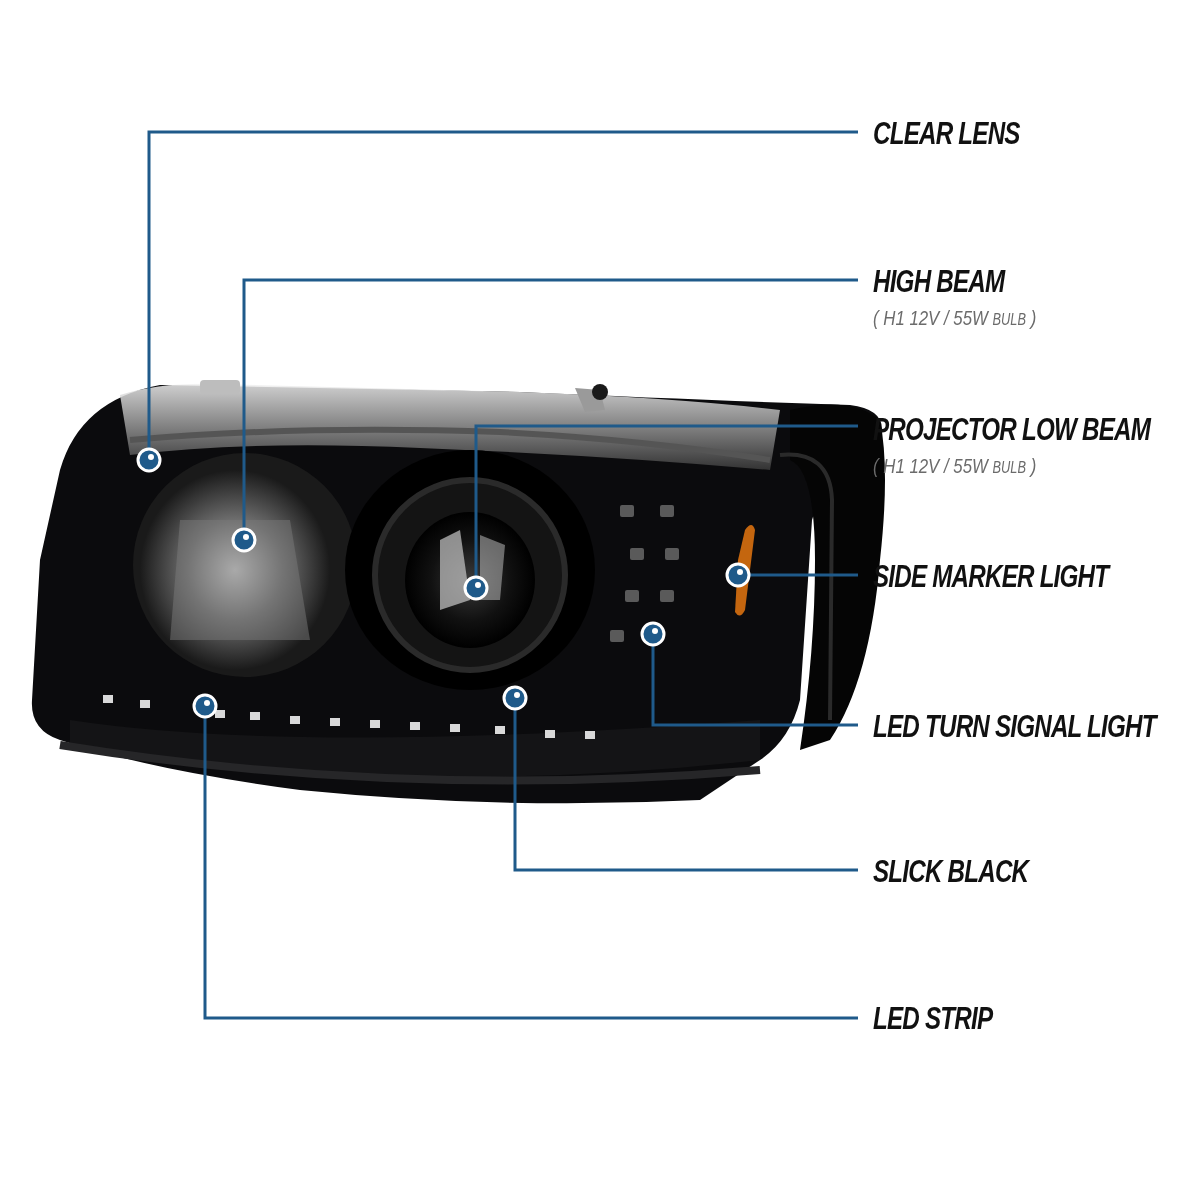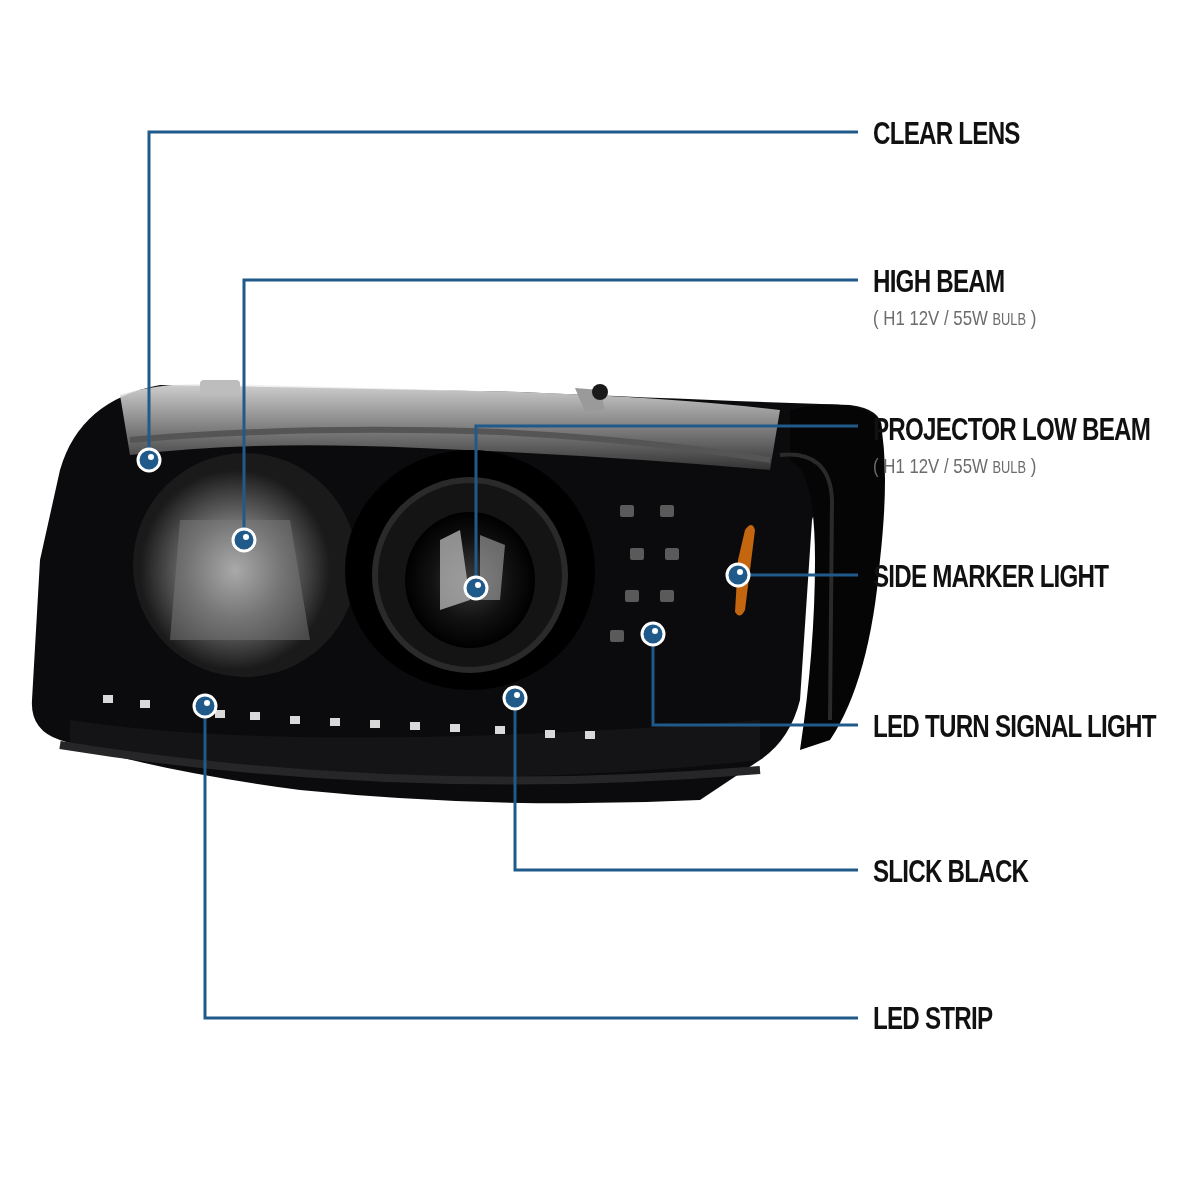--- a/index.html
+++ b/index.html
@@ -1,16 +1,16 @@
 <!DOCTYPE html>
 <html><head>
 <meta charset="utf-8">
 <style>
   html,body{margin:0;padding:0;background:#ffffff;}
-  #stage{position:relative;width:1200px;height:1200px;overflow:hidden;background:#ffffff;font-family:"Liberation Sans",sans-serif;}
+  #stage{position:relative;width:1200px;height:1200px;overflow:hidden;background:#ffffff;font-family:"Liberation Sans",sans-serif;font-style:italic;}
   svg#art{position:absolute;left:0;top:0;width:1200px;height:1200px;}
   .label{position:absolute;left:873px;color:#111;font-family:"Liberation Sans",sans-serif;font-weight:bold;font-size:31px;letter-spacing:-1px;transform:scaleX(0.78);transform-origin:left center;white-space:nowrap;line-height:1;}
   .sub{position:absolute;left:873px;color:#6b6b6b;font-family:"Liberation Sans",sans-serif;font-size:21px;transform:scaleX(0.8);transform-origin:left center;white-space:nowrap;line-height:1;}
   .sub .small{font-size:16px;}
 </style>
 </head>
 <body>
 
 <div id="stage">
   <svg id="art" viewBox="0 0 1200 1200">

